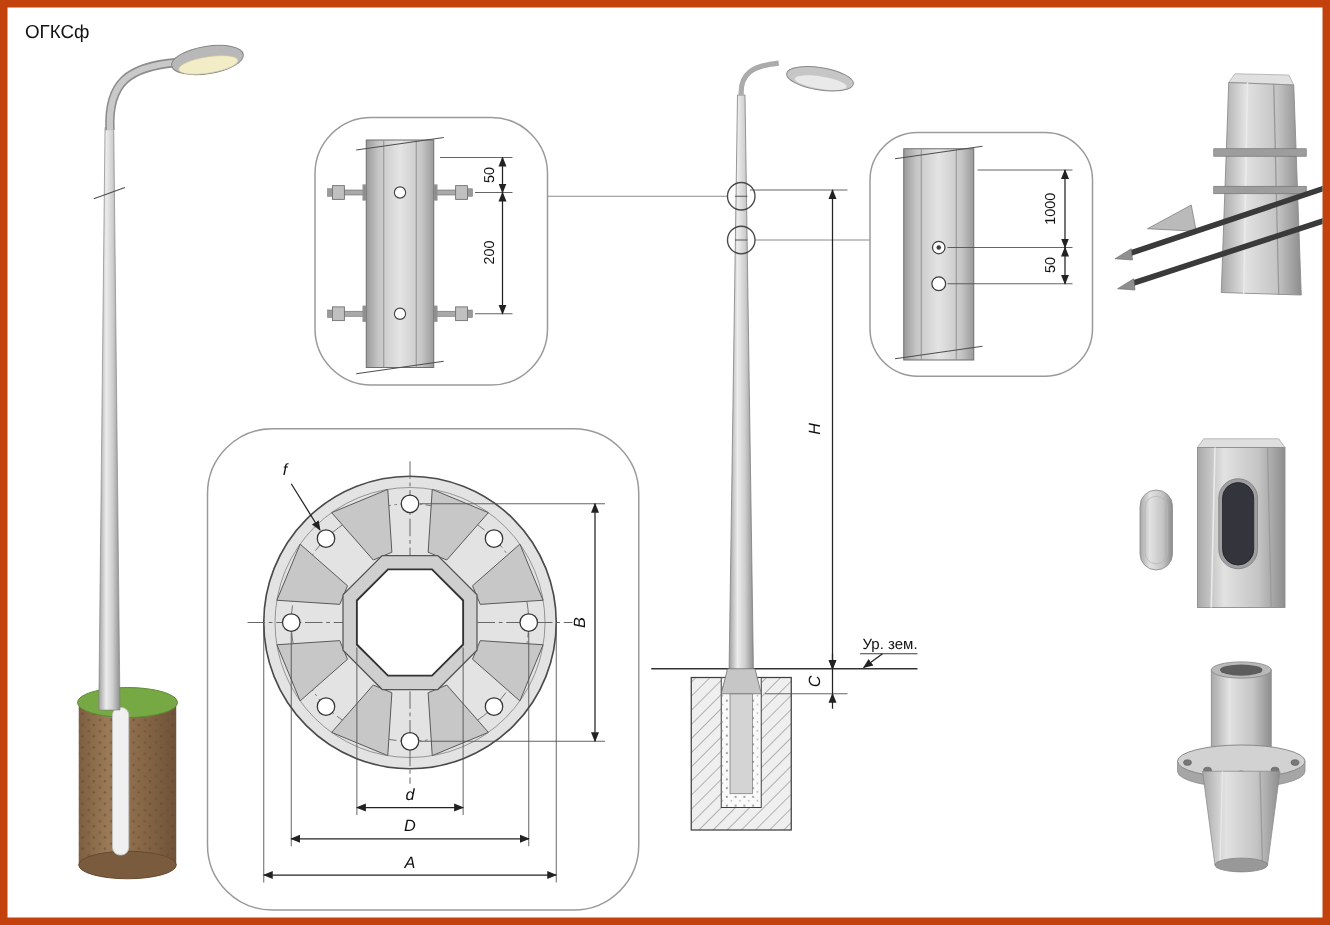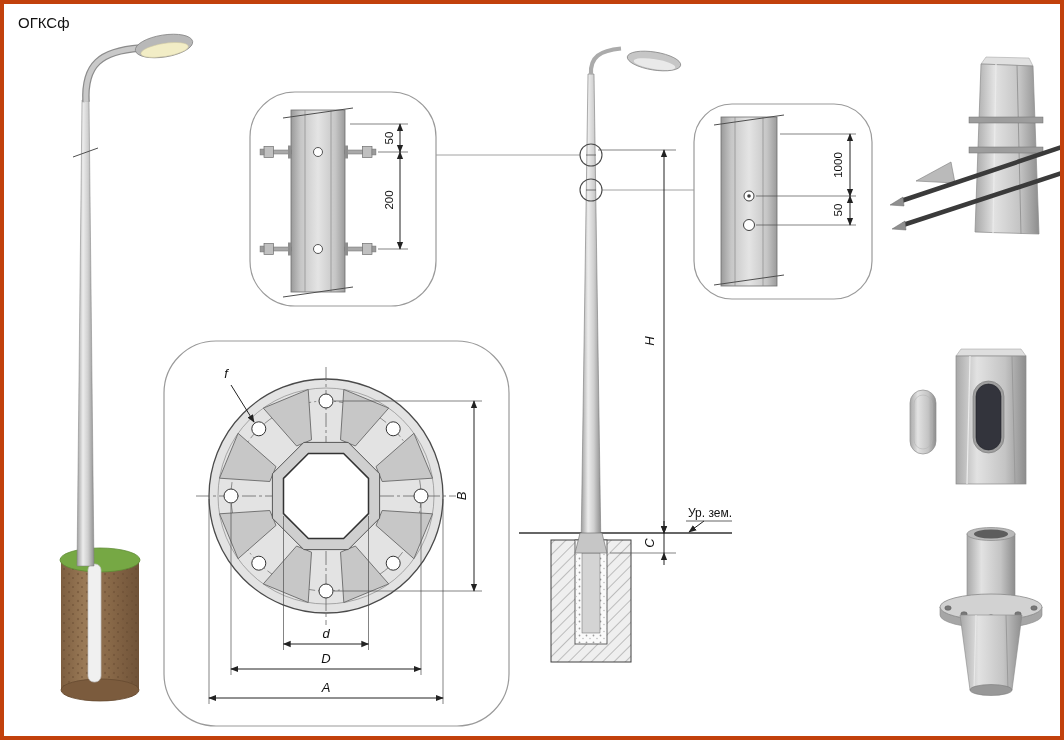--- a/index.html
+++ b/index.html
@@ -1,17 +1,17 @@
 <!DOCTYPE html>
 <html><head>
 <meta charset="utf-8">
 <style>
   html,body{margin:0;padding:0;background:#e9e9e9;}
   .canvas{position:relative;width:1064px;height:740px;background:#ffffff;
-          border:4px solid #c2410c;box-sizing:border-box;overflow:hidden;
+          border:6px solid #c2410c;box-sizing:border-box;overflow:hidden;
           font-family:"Liberation Sans",sans-serif;}
   svg{display:block}
   .title{font-size:15px;fill:#111;font-family:"Liberation Sans",sans-serif;}
   .dimnum{font-size:11.5px;fill:#111;text-anchor:middle;font-family:"Liberation Sans",sans-serif;}
   .dimlet{font-size:13px;font-style:italic;fill:#111;text-anchor:middle;font-family:"Liberation Sans",sans-serif;}
   .note{font-size:12px;fill:#111;font-family:"Liberation Sans",sans-serif;}
   .ext{stroke:#4f4f4f;stroke-width:0.7;fill:none;}
   .dim{stroke:#222;stroke-width:1;fill:none;}
   .box{fill:#fff;stroke:#9a9a9a;stroke-width:1.2;}
   .callout{stroke:#4a4a4a;stroke-width:1.1;fill:none;}

